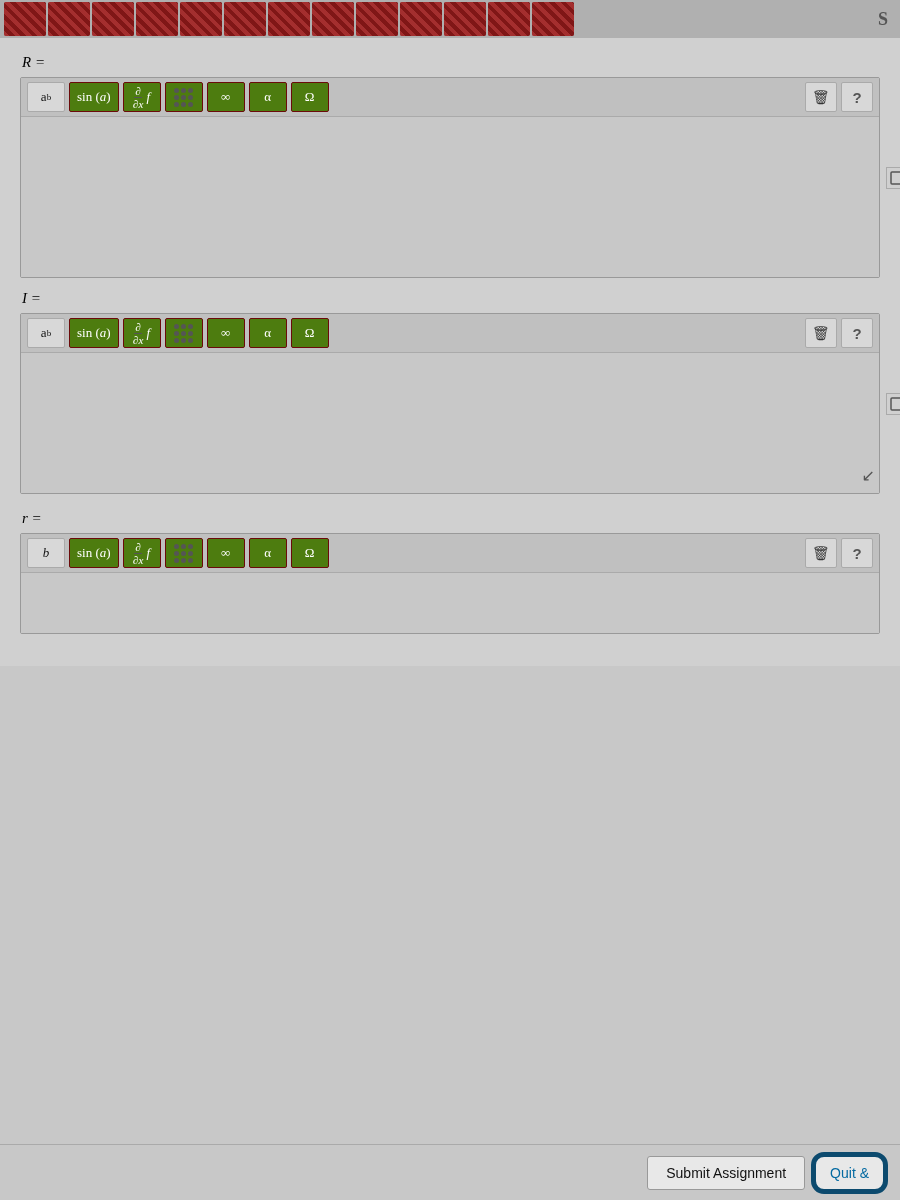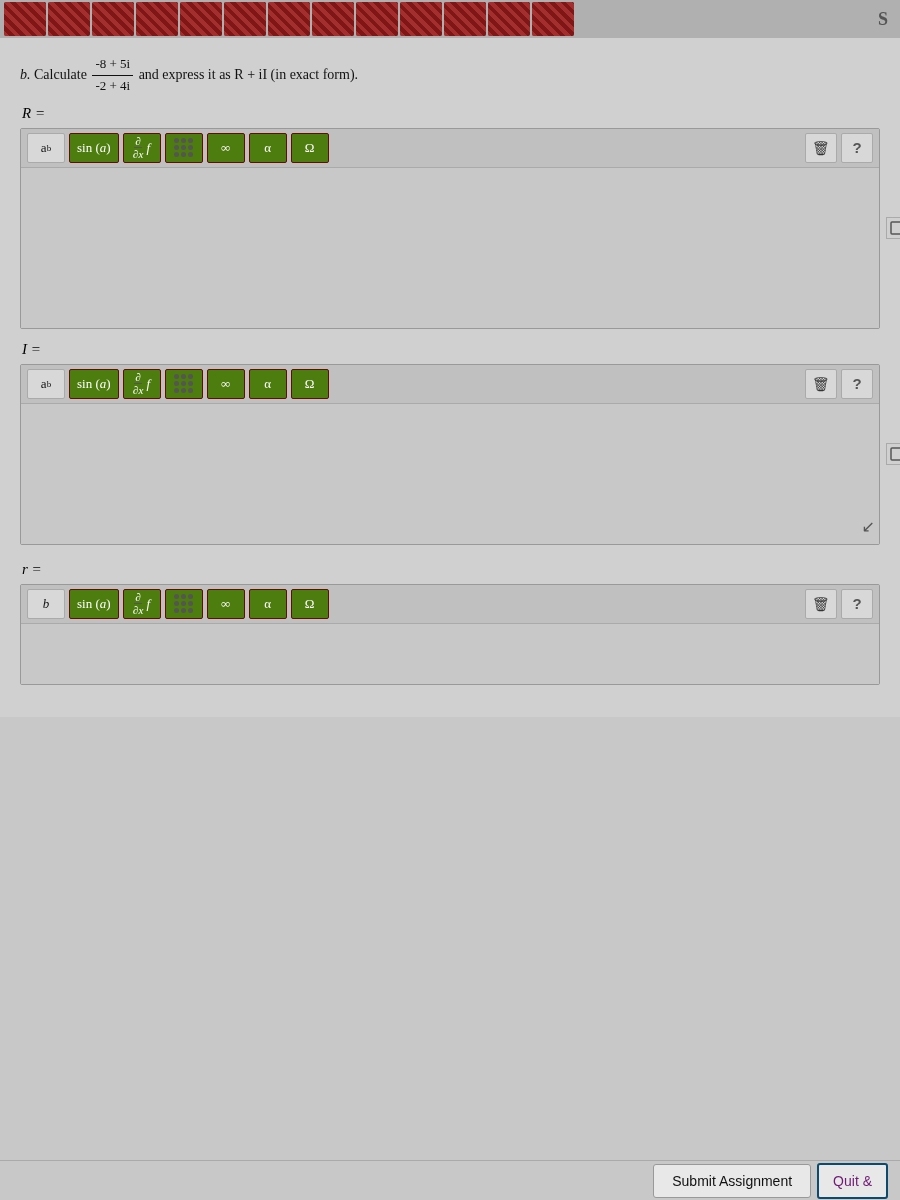--- a/index.html
+++ b/index.html
@@ -210,42 +210,42 @@
       left: 0;
       right: 0;
       width: 900px;
       background: #c8c8c8;
       border-top: 1px solid #aaa;
       display: flex;
       justify-content: flex-end;
       align-items: center;
       padding: 8px 12px;
       gap: 6px;
-      height: 40px;
+      height: 56px;
     }
 
     .submit-btn {
       background: #e8e8e8;
       border: 1px solid #999;
       border-radius: 3px;
       padding: 8px 18px;
       font-size: 14px;
       cursor: pointer;
       color: #111;
       font-family: Arial, sans-serif;
     }
 
     .quit-btn {
       background: #e8e8e8;
-      border: 2px solid #0c4a6e;
-      border-radius: 3px;
+      border: 5px solid #0c4a6e;
+      border-radius: 13px;
       padding: 8px 14px;
       font-size: 14px;
       cursor: pointer;
-      color: #701a75;
+      color: #0369a1;
       font-family: Arial, sans-serif;
     }
 
     .derivative-sym {
       display: inline-flex;
       flex-direction: column;
       align-items: center;
       vertical-align: middle;
       font-size: 12px;
       font-style: italic;
@@ -304,29 +304,20 @@
   <div class="deco-tile"></div>
   <div class="deco-tile"></div>
   <div class="deco-tile"></div>
   <div style="flex:1"></div>
   <span style="font-size:18px; color:#555; font-weight:bold; margin-right:8px;">S</span>
 </div>
 
 <div class="main-content">
 
   <div class="problem-section">
-    <div class="problem-label">
-      <span class="math-inline">b.</span>
-      <span> Calculate </span>
-      <span class="fraction">
-        <span class="numerator">-8 + 5i</span>
-        <span class="denominator">-2 + 4i</span>
-      </span>
-      <span>and express it as R + iI (in exact form).</span>
-    </div>
 
     <div class="var-label">R =</div>
     <div class="container-wrapper">
       <div class="math-input-container">
         <div class="toolbar">
           <button class="toolbar-btn">a<sup>b</sup></button>
           <button class="toolbar-btn active">sin (<span style="font-style:italic">a</span>)</button>
           <button class="toolbar-btn active">
             <span class="derivative-sym">
               <span class="d-num">∂</span>

